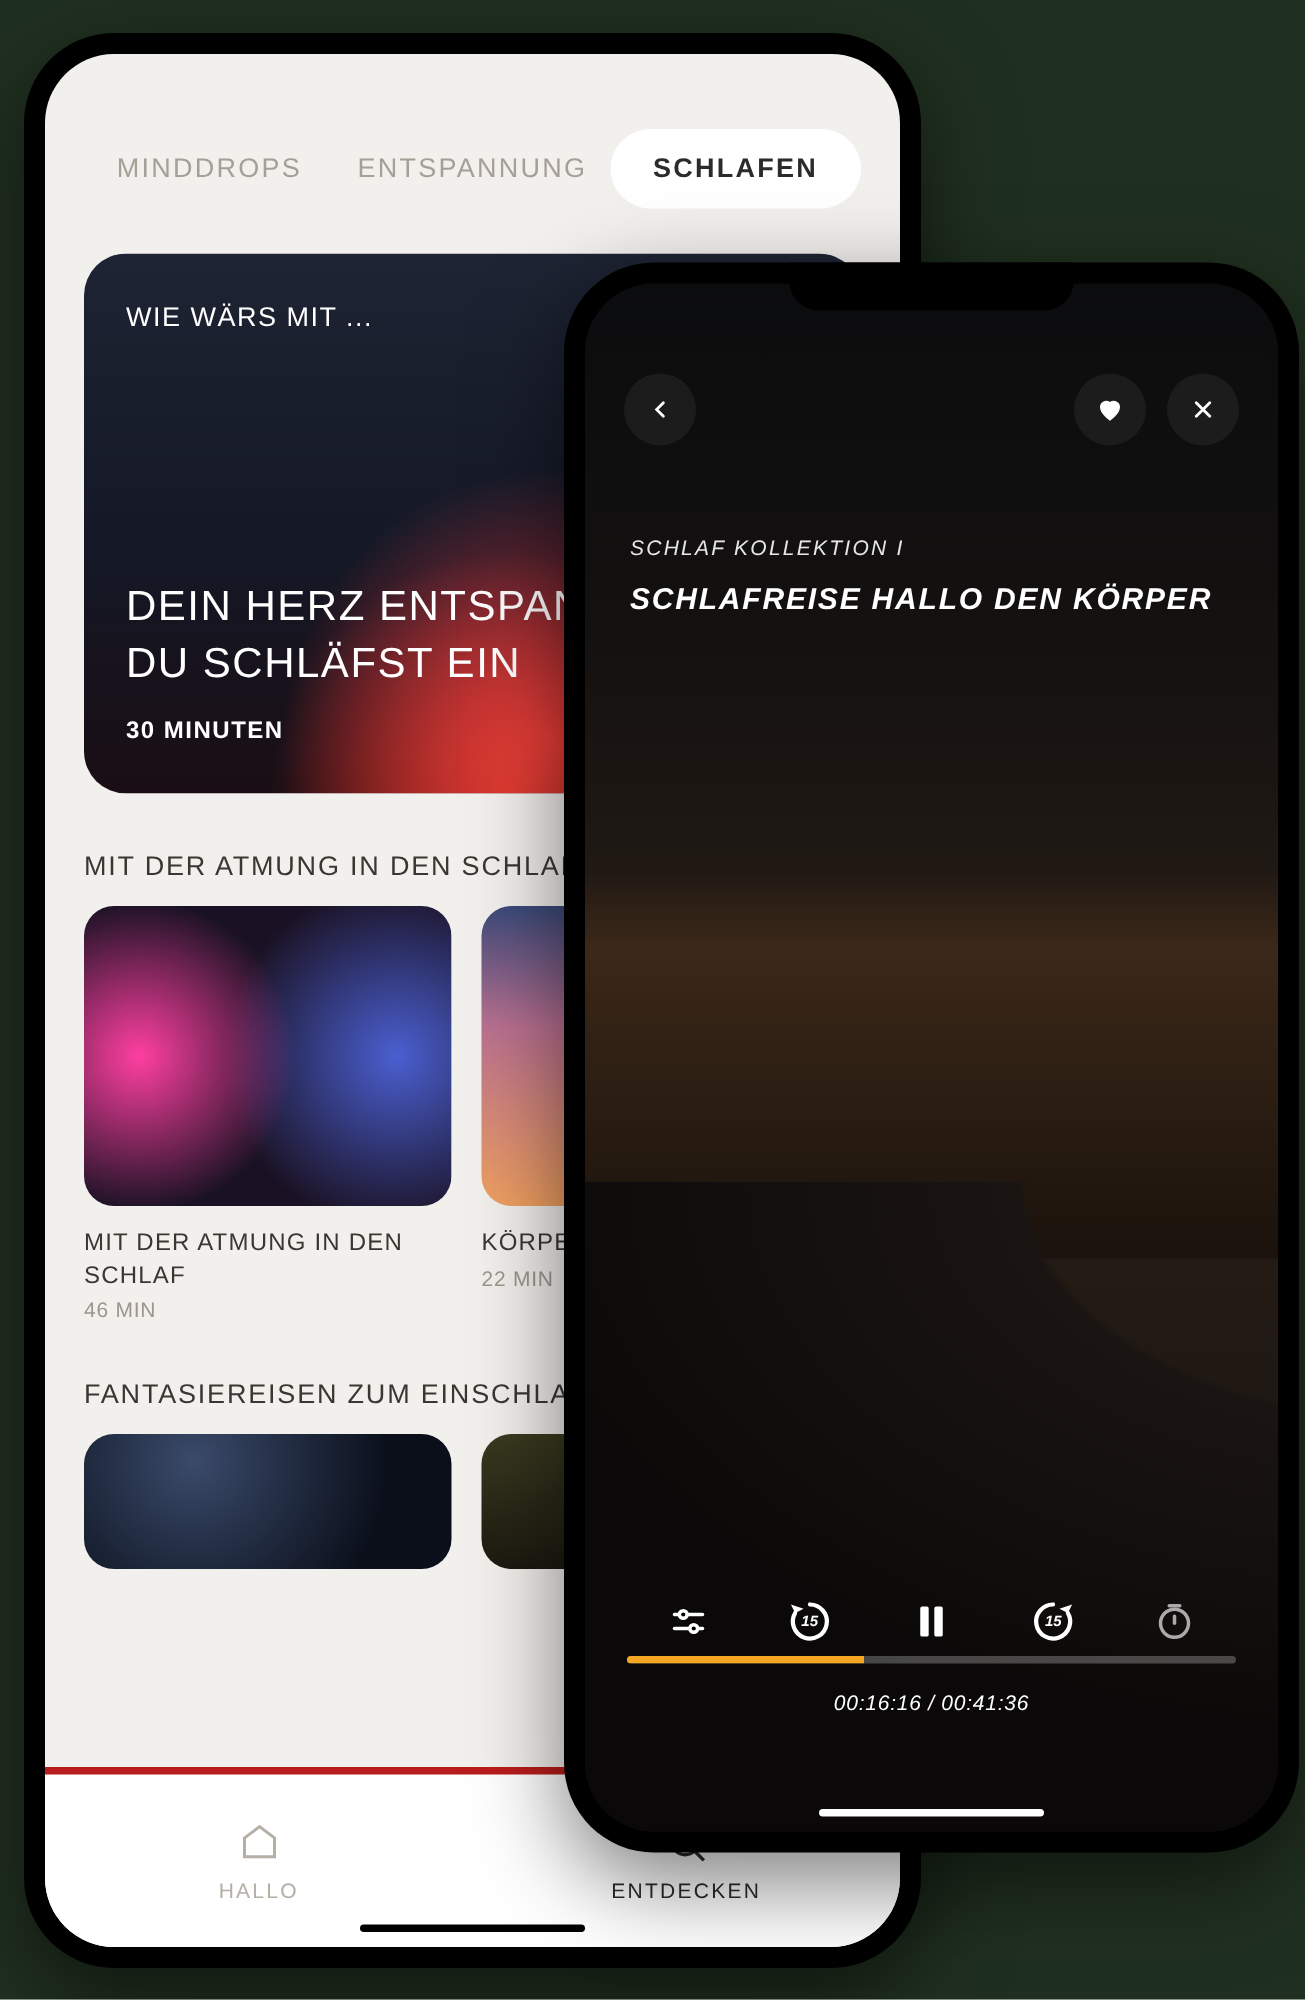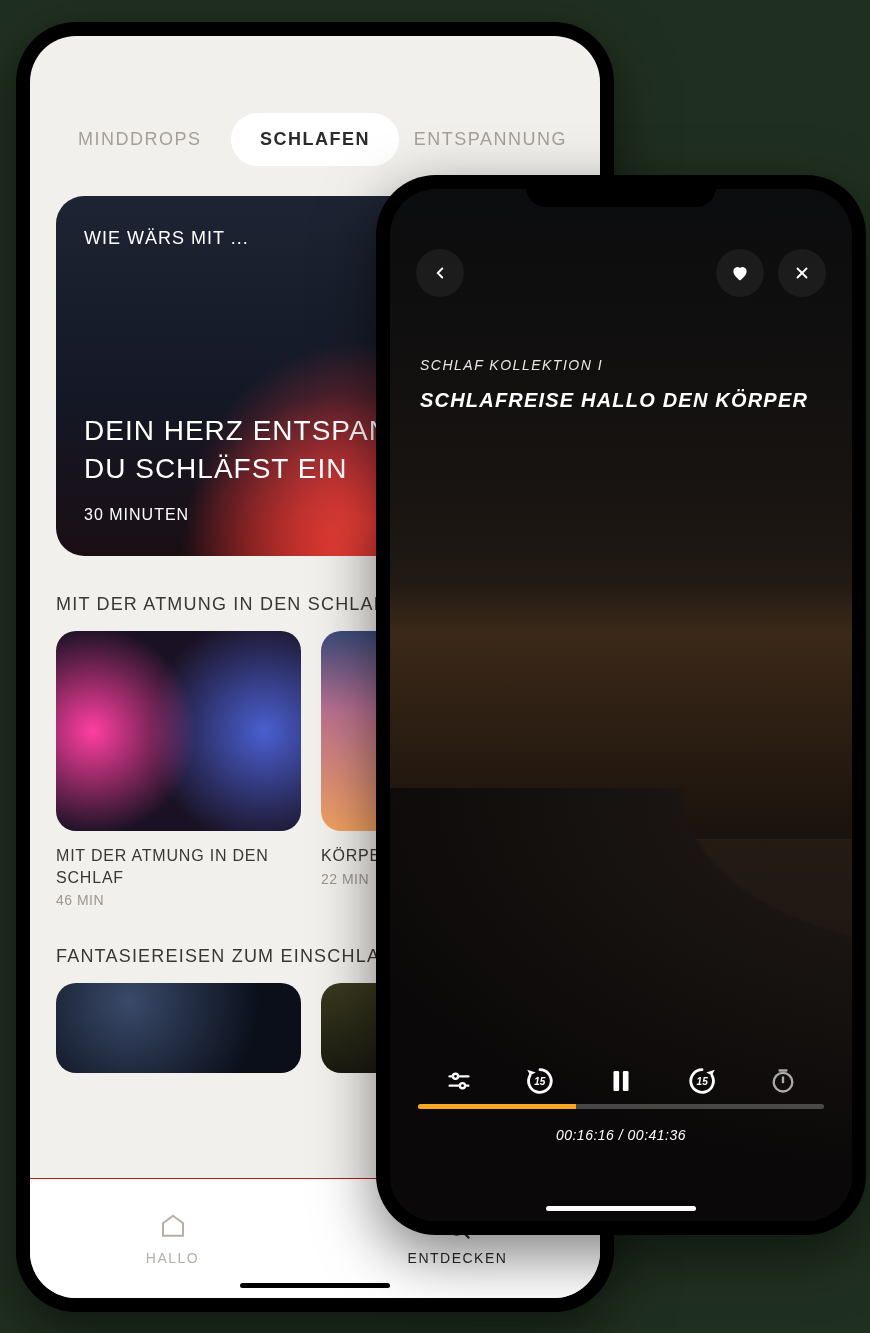--- a/index.html
+++ b/index.html
@@ -42,21 +42,21 @@
     left: 16px;
     top: 22px;
     width: 598px;
     height: 1290px;
   }
   #phone-left .screen { background: #f2f0ed; }
 
   .tabs {
     display: flex;
     gap: 8px;
-    padding: 77px 26px 30px;
+    padding: 50px 26px 30px;
     align-items: center;
   }
   .tab {
     flex: 1;
     text-align: center;
     font-size: 18px;
     letter-spacing: 1.5px;
     font-weight: 500;
     color: #a59f96;
     padding: 16px 6px;
@@ -88,21 +88,21 @@
     position: absolute;
     inset: 0;
     background:
       radial-gradient(circle at 55% 100%, rgba(255,40,20,.9) 0%, rgba(255,40,20,0) 35%),
       repeating-linear-gradient(100deg, rgba(0,0,0,.4) 0 4px, transparent 4px 14px);
     mix-blend-mode: screen;
     opacity: .7;
   }
   .hero-eyebrow { font-size: 18px; letter-spacing: 1px; font-weight: 500; z-index:1;}
   .hero-title { font-size: 28px; letter-spacing: 1px; font-weight: 500; line-height: 1.35; z-index:1;}
-  .hero-duration { font-size: 16px; letter-spacing: 1px; font-weight: 400; margin-top: 18px; z-index:1;}
+  .hero-duration { font-size: 16px; letter-spacing: 1px; font-weight: 700; margin-top: 18px; z-index:1;}
   .hero-bottom { z-index:1; }
 
   .section-title {
     margin: 38px 26px 16px;
     font-size: 18px;
     letter-spacing: 1.2px;
     font-weight: 500;
     color: #3a3733;
     white-space: nowrap;
     overflow: hidden;
@@ -151,21 +151,21 @@
   .thumb-4 {
     background: linear-gradient(180deg, #3a3a20 0%, #1a1a10 100%);
   }
 
   .bottom-nav {
     position: absolute;
     bottom: 0; left: 0; right: 0;
     height: 120px;
     background: #fff;
     display: flex;
-    border-top: 1px solid #b91c1c;
+    border-top: 5px solid #b91c1c;
   }
   .nav-item {
     flex: 1;
     display: flex;
     flex-direction: column;
     align-items: center;
     justify-content: center;
     gap: 8px;
     color: #b5afa6;
     font-size: 14px;
@@ -291,22 +291,22 @@
   svg { display: block; }
 </style>
 </head>
 <body>
 
 <div id="phone-left" class="phone">
   <div class="screen">
 
     <div class="tabs">
       <div class="tab">MINDDROPS</div>
+      <div class="tab">ENTSPANNUNG</div>
       <div class="tab active">SCHLAFEN</div>
-      <div class="tab">ENTSPANNUNG</div>
     </div>
 
     <div class="hero-card">
       <div class="hero-eyebrow">WIE WÄRS MIT ...</div>
       <div class="hero-bottom">
         <div class="hero-title">DEIN HERZ ENTSPANNT SICH – DU SCHLÄFST EIN</div>
         <div class="hero-duration">30 MINUTEN</div>
       </div>
     </div>
 

